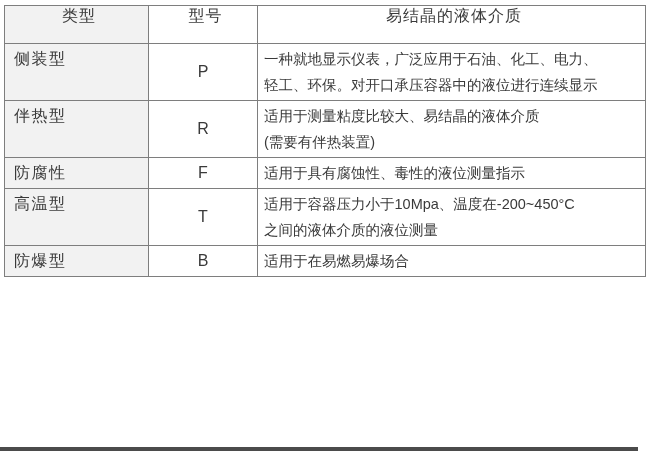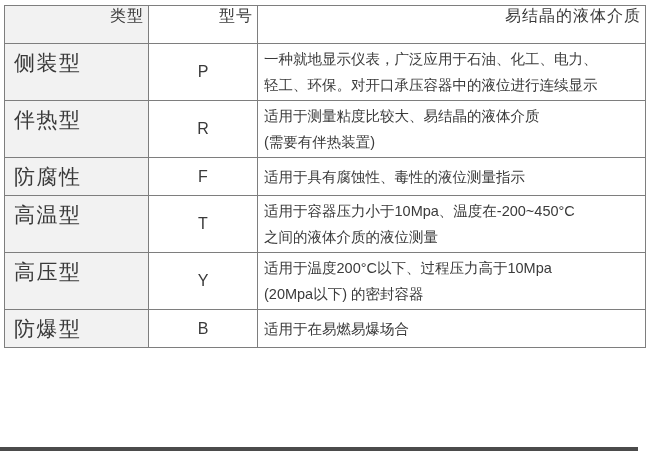--- a/index.html
+++ b/index.html
@@ -23,30 +23,30 @@
   }
   table.spec-table, table.spec-table th, table.spec-table td {
     border: 1px solid #7e7e7e;
   }
   col.c-type  { width: 144px; }
   col.c-model { width: 109px; }
   col.c-desc  { width: 388px; }
   th {
     font-size: 16px;
     font-weight: normal;
-    text-align: right;
+    text-align: center;
     height: 32px;
     padding: 0 4px 16px 9px;
     letter-spacing: 1px;
     box-sizing: border-box;
   }
   th.shaded { background: #f2f2f2; }
   td.type-cell {
     background: #f2f2f2;
-    font-size: 21px;
+    font-size: 16px;
     letter-spacing: 1.5px;
     vertical-align: top;
     padding: 5px 4px 4px 9px;
   }
   td.model-cell {
     text-align: center;
     vertical-align: middle;
     font-size: 16px;
     padding: 0;
   }
@@ -111,28 +111,20 @@
       </tr>
       <tr>
         <td class="type-cell">高温型</td>
         <td class="model-cell">T</td>
         <td class="desc-cell">
           <div class="desc-line">适用于容器压力小于10Mpa、温度在-200~450°C</div>
           <div class="desc-line">之间的液体介质的液位测量</div>
         </td>
       </tr>
       <tr>
-        <td class="type-cell">高压型</td>
-        <td class="model-cell">Y</td>
-        <td class="desc-cell">
-          <div class="desc-line">适用于温度200°C以下、过程压力高于10Mpa</div>
-          <div class="desc-line">(20Mpa以下) 的密封容器</div>
-        </td>
-      </tr>
-      <tr>
         <td class="type-cell">防爆型</td>
         <td class="model-cell">B</td>
         <td class="desc-cell">
           <div class="desc-line">适用于在易燃易爆场合</div>
         </td>
       </tr>
     </tbody>
 </table>
 
 <div class="bottom-divider"></div>

